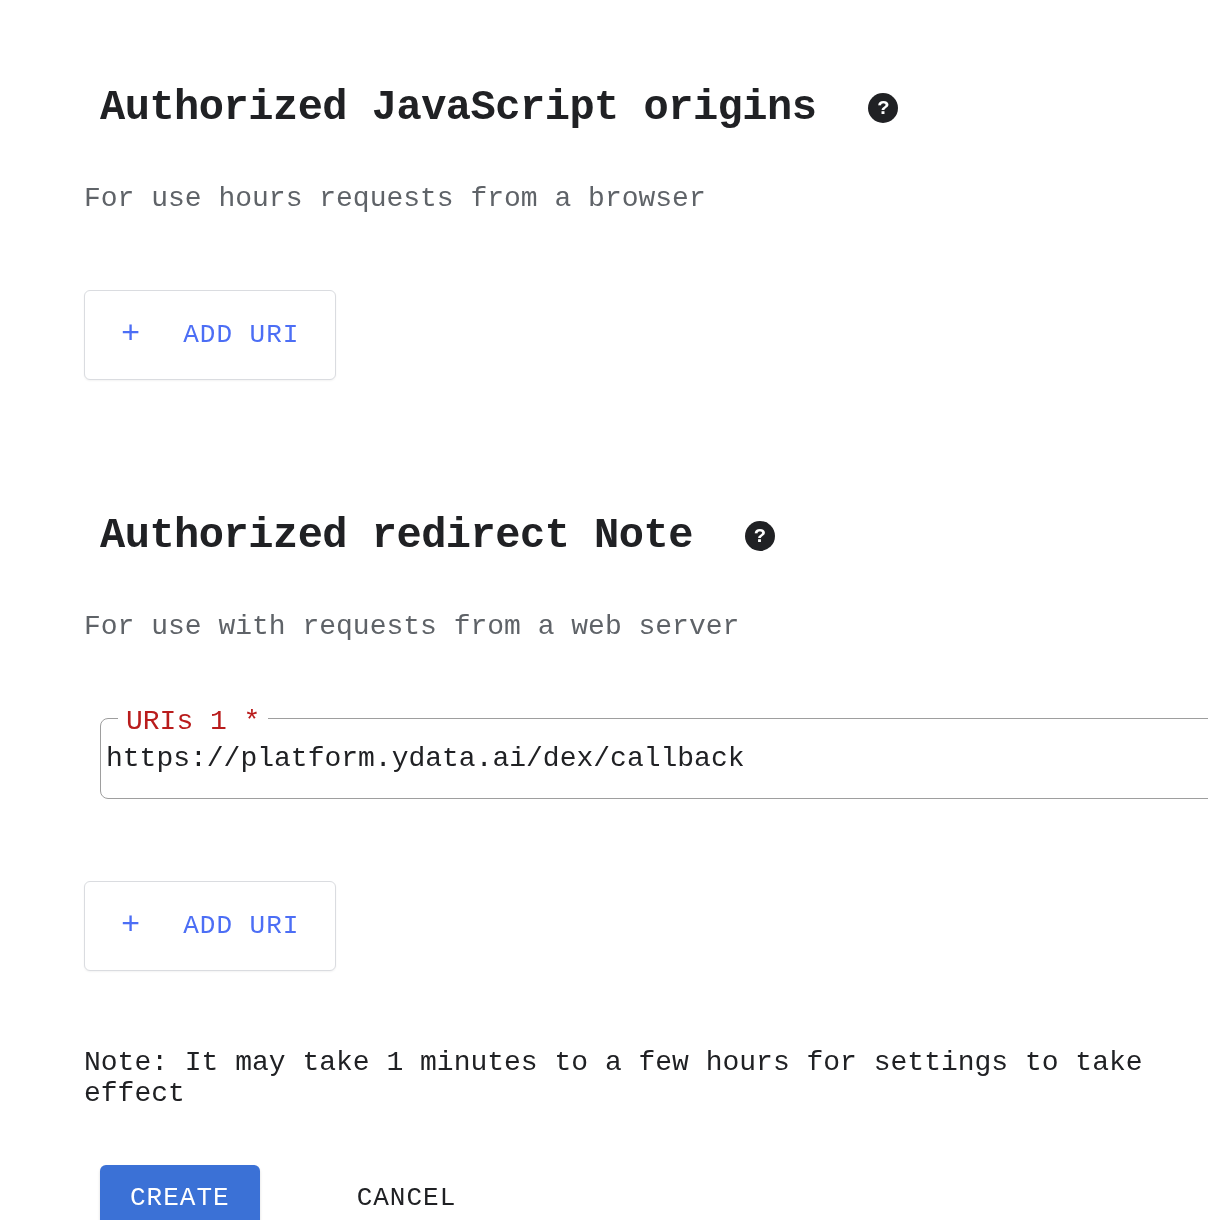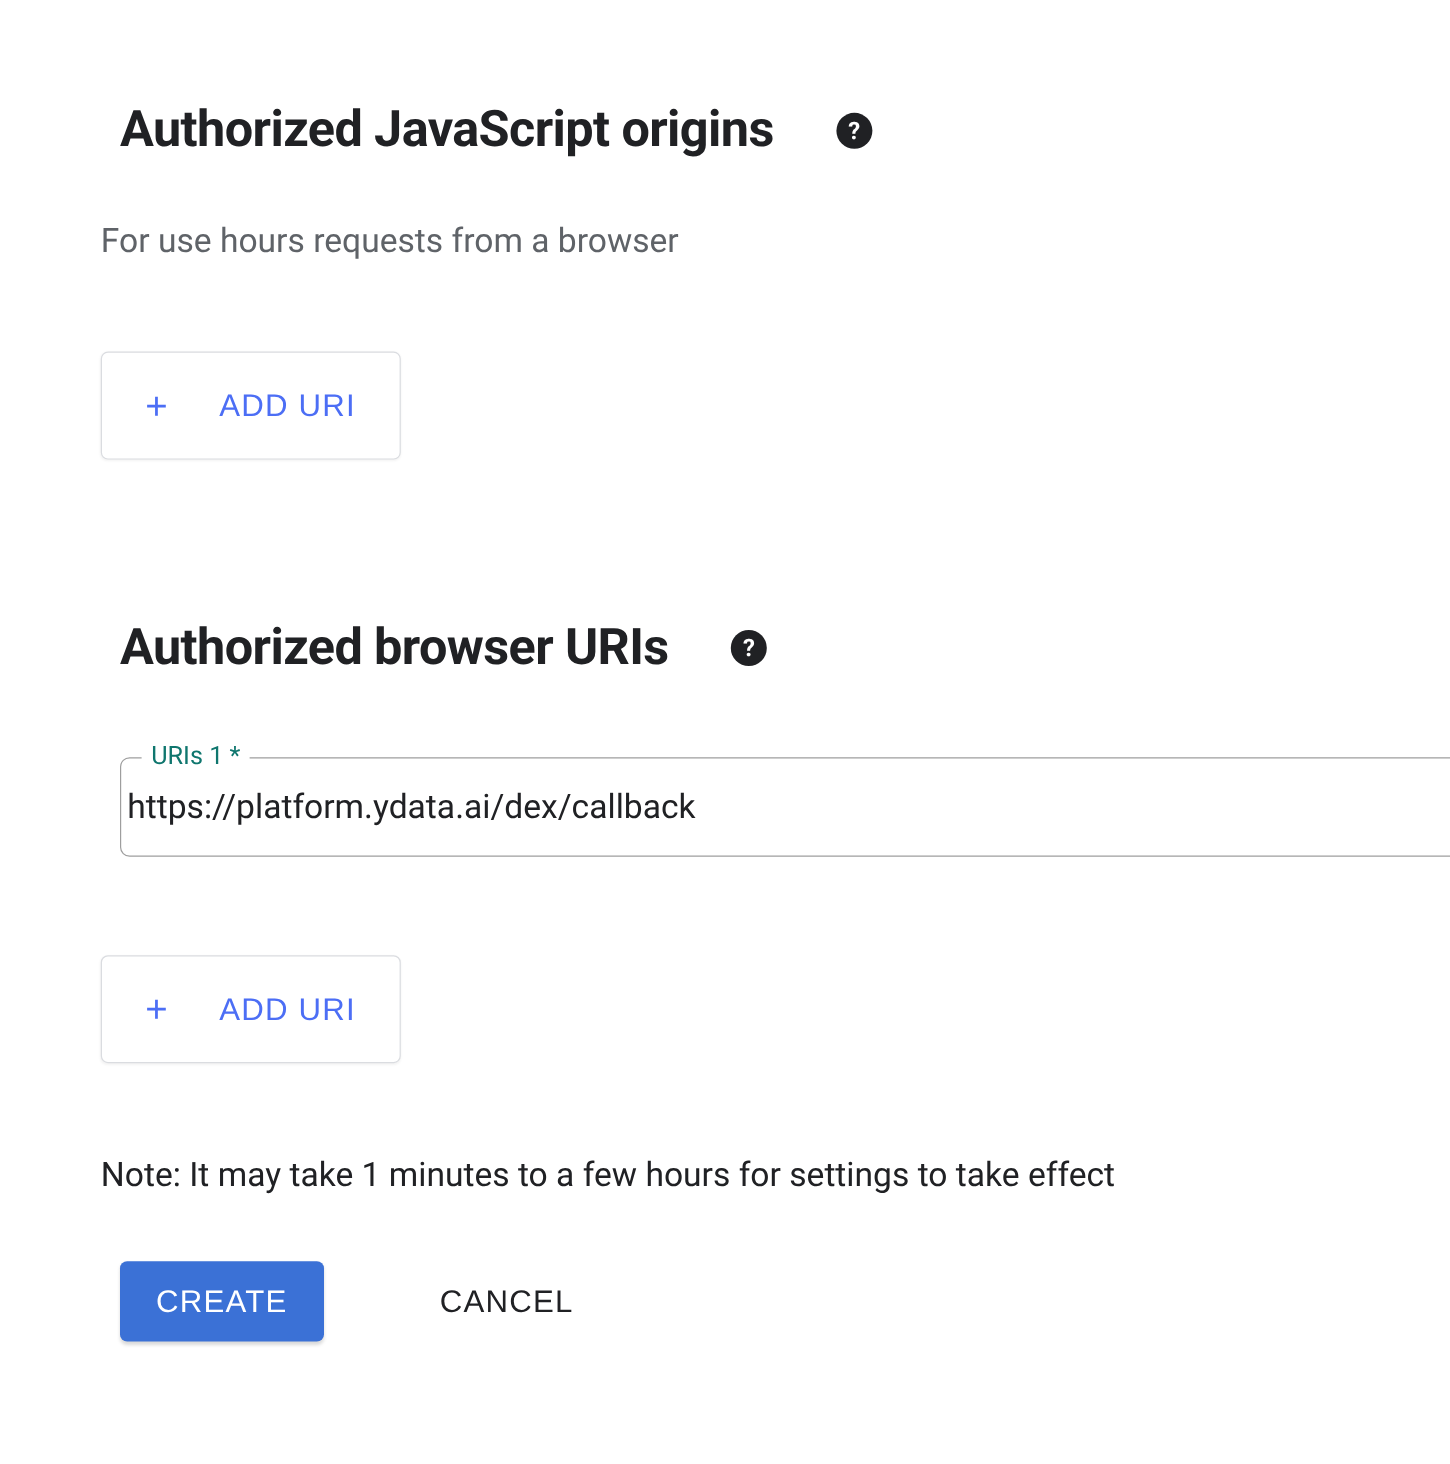--- a/index.html
+++ b/index.html
@@ -1,18 +1,19 @@
 <!DOCTYPE html>
 <html><head>
   <meta charset="utf-8">
   <style>
     * {
       box-sizing: border-box;
       margin: 16px;
       padding: 0;
+      font-family: Liberation Mono, monospace;
     }
     body {
       font-family: 'Roboto', 'Helvetica Neue', Arial, sans-serif;
       background: #fff;
       padding: 20px;
       width: 1208px;
     }
     .section {
       margin-bottom: 100px;
     }
@@ -70,22 +71,22 @@
     .input-wrapper {
       position: relative;
       margin-bottom: 50px;
     }
     .floating-label {
       position: absolute;
       top: -12px;
       left: 18px;
       background: #fff;
       padding: 0 8px;
-      font-size: 21px;
-      color: #0f766e;
+      font-size: 28px;
+      color: #b91c1c;
     }
     .uri-input {
       width: 1176px;
       border: 1px solid #9e9e9e;
       border-radius: 8px;
       padding: 24px 5px;
       font-size: 28px;
       color: #202124;
       outline: none;
       font-family: inherit;
@@ -138,23 +139,24 @@
   </div>
   <p class="section-description">For use hours requests from a browser</p>
   <button class="add-uri-btn">
     <span class="plus-icon">+</span>
     <span>ADD URI</span>
   </button>
 </div>
 
 <div class="section section-redirect">
   <div class="section-header">
-    <h2 class="section-title">Authorized browser URIs</h2>
+    <h2 class="section-title">Authorized redirect Note</h2>
     <span class="help-icon">?</span>
   </div>
+  <p class="section-description">For use with requests from a web server</p>
 
   <div class="input-wrapper">
     <label class="floating-label">URIs 1 *</label>
     <input type="text" class="uri-input" value="https://platform.ydata.ai/dex/callback" style="">
   </div>
 
   <button class="add-uri-btn">
     <span class="plus-icon">+</span>
     <span>ADD URI</span>
   </button>

